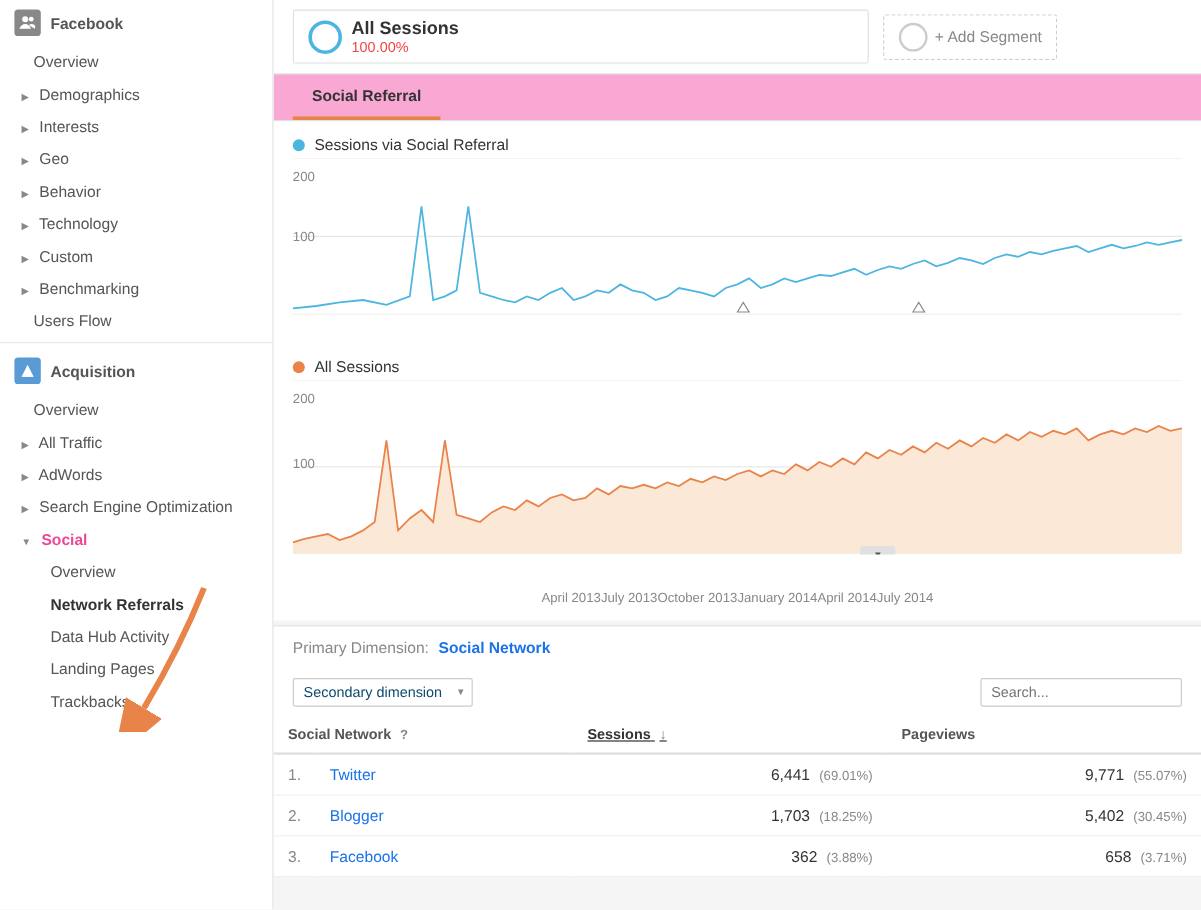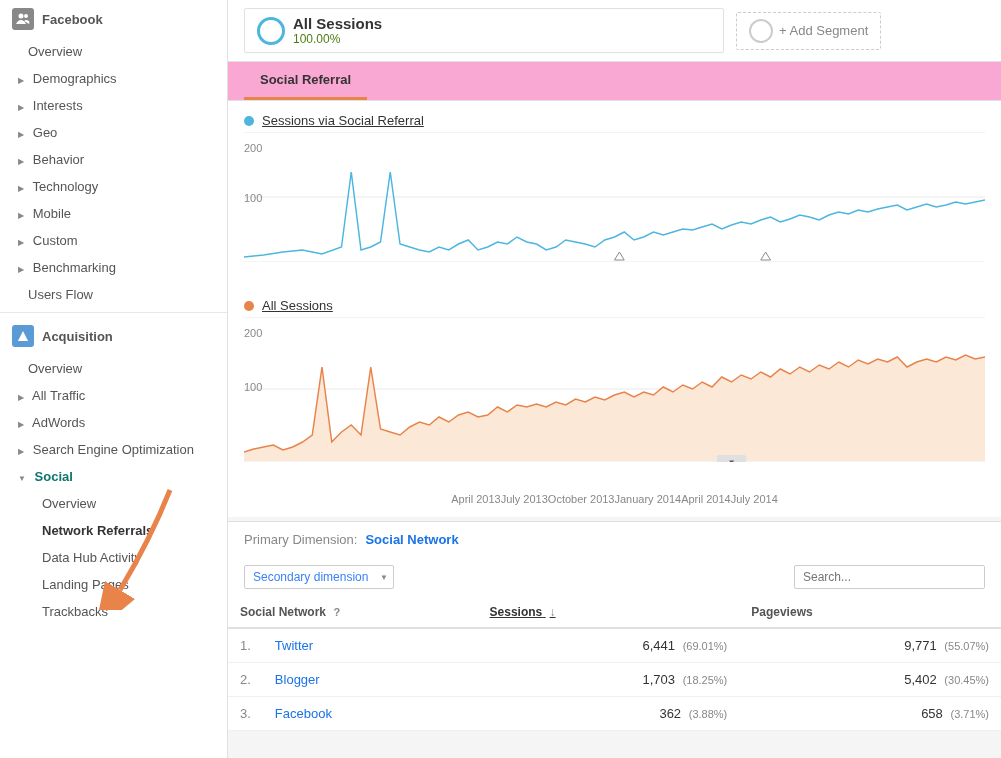--- a/index.html
+++ b/index.html
@@ -134,21 +134,20 @@
       background: #fff;
       padding: 12px 16px;
       margin-bottom: 4px;
     }
     .chart-legend {
       display: flex;
       align-items: center;
       gap: 8px;
       margin-bottom: 4px;
       font-size: 13px;
-      text-decoration: underline;
     }
     .legend-dot {
       width: 10px;
       height: 10px;
       border-radius: 50%;
     }
     .chart-container {
       position: relative;
       width: 100%;
       height: 150px;
@@ -192,21 +191,21 @@
       padding: 8px 16px;
       display: flex;
       align-items: center;
       gap: 8px;
     }
     .secondary-dim-select {
       border: 1px solid #ccc;
       border-radius: 2px;
       padding: 4px 24px 4px 8px;
       font-size: 12px;
-      color: #3b82f6;
+      color: #0c4a6e;
       cursor: pointer;
       position: relative;
       background: #fff;
       appearance: none;
     }
     .select-wrapper {
       position: relative;
       display: inline-block;
     }
     .select-wrapper::after {
@@ -246,21 +245,21 @@
     .sort-arrow { margin-left: 4px; color: #888; }
     .pct-text { color: #888; font-size: 11px; margin-left: 4px; }
 
     
     .table-search {
       float: right;
       border: 1px solid #ccc;
       border-radius: 2px;
       padding: 4px 8px;
       font-size: 12px;
-      width: 191px;
+      width: 168px;
     }
 
     
     .orange-arrow-overlay {
       position: fixed;
       left: 90px;
       top: 480px;
       pointer-events: none;
       z-index: 100;
     }
@@ -294,23 +293,20 @@
   <div class="sidebar-item has-arrow">
     <span>Geo</span>
   </div>
   <div class="sidebar-item has-arrow">
     <span>Behavior</span>
   </div>
   <div class="sidebar-item has-arrow">
     <span>Technology</span>
   </div>
   <div class="sidebar-item has-arrow">
-    <span>Mobile</span>
-  </div>
-  <div class="sidebar-item has-arrow">
     <span>Custom</span>
   </div>
   <div class="sidebar-item has-arrow">
     <span>Benchmarking</span>
   </div>
   <div class="sidebar-item">
     <span>Users Flow</span>
   </div>
 
   <div class="sidebar-divider"></div>
@@ -330,21 +326,21 @@
   </div>
   <div class="sidebar-item has-arrow">
     <span>All Traffic</span>
   </div>
   <div class="sidebar-item has-arrow">
     <span>AdWords</span>
   </div>
   <div class="sidebar-item has-arrow">
     <span>Search Engine Optimization</span>
   </div>
-  <div class="sidebar-item expanded has-arrow" style="font-weight:bold; color:#0f766e;">
+  <div class="sidebar-item expanded has-arrow" style="font-weight:bold; color:#ec4899;">
     <span>Social</span>
   </div>
 
   <div class="sidebar-sub-item">
     <span>Overview</span>
   </div>
   <div class="sidebar-sub-item active" style="font-weight:bold; color:#333;">
     <span>Network Referrals</span>
   </div>
   <div class="sidebar-sub-item">
@@ -369,21 +365,21 @@
   </svg>
 </div>
 
 <div class="main-content">
 
   <div class="segment-bar">
     <div class="segment-item">
       <div class="segment-circle"></div>
       <div>
         <div style="font-size:15px; font-weight:bold;">All Sessions</div>
-        <div style="font-size:12px; color:#4d7c0f;">100.00%</div>
+        <div style="font-size:12px; color:#ef4444;">100.00%</div>
       </div>
     </div>
     <div class="add-segment">
       <div class="add-segment-circle"></div>
       <span>+ Add Segment</span>
     </div>
   </div>
 
   <div class="tab-bar">
     <div class="tab-item">Social Referral</div>

